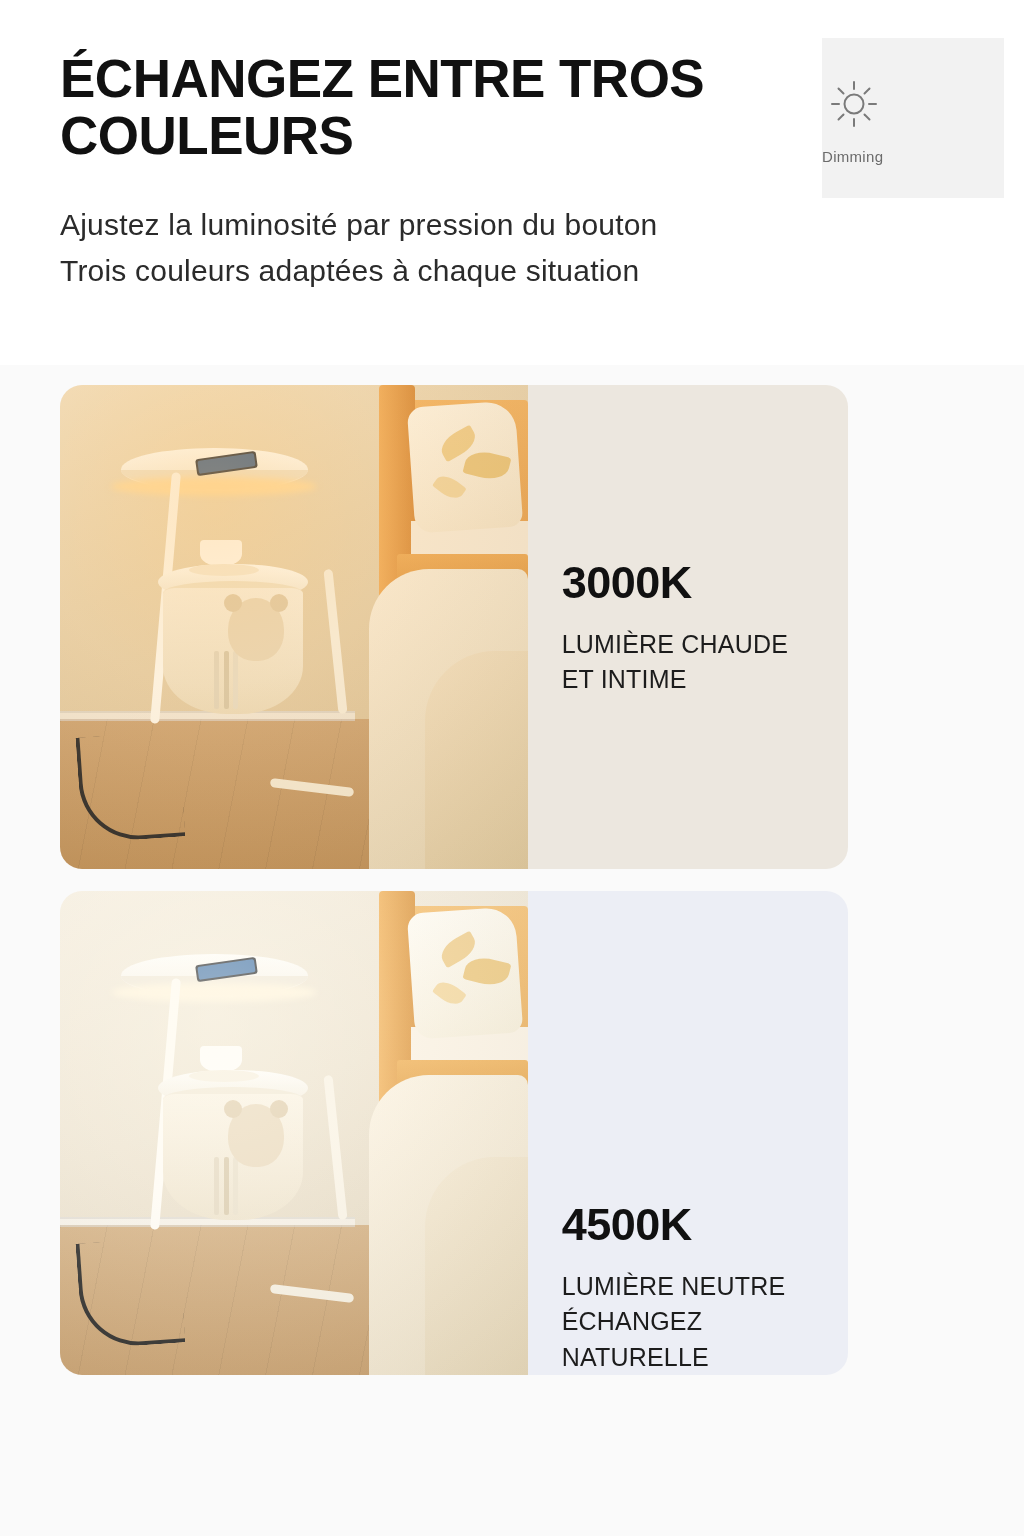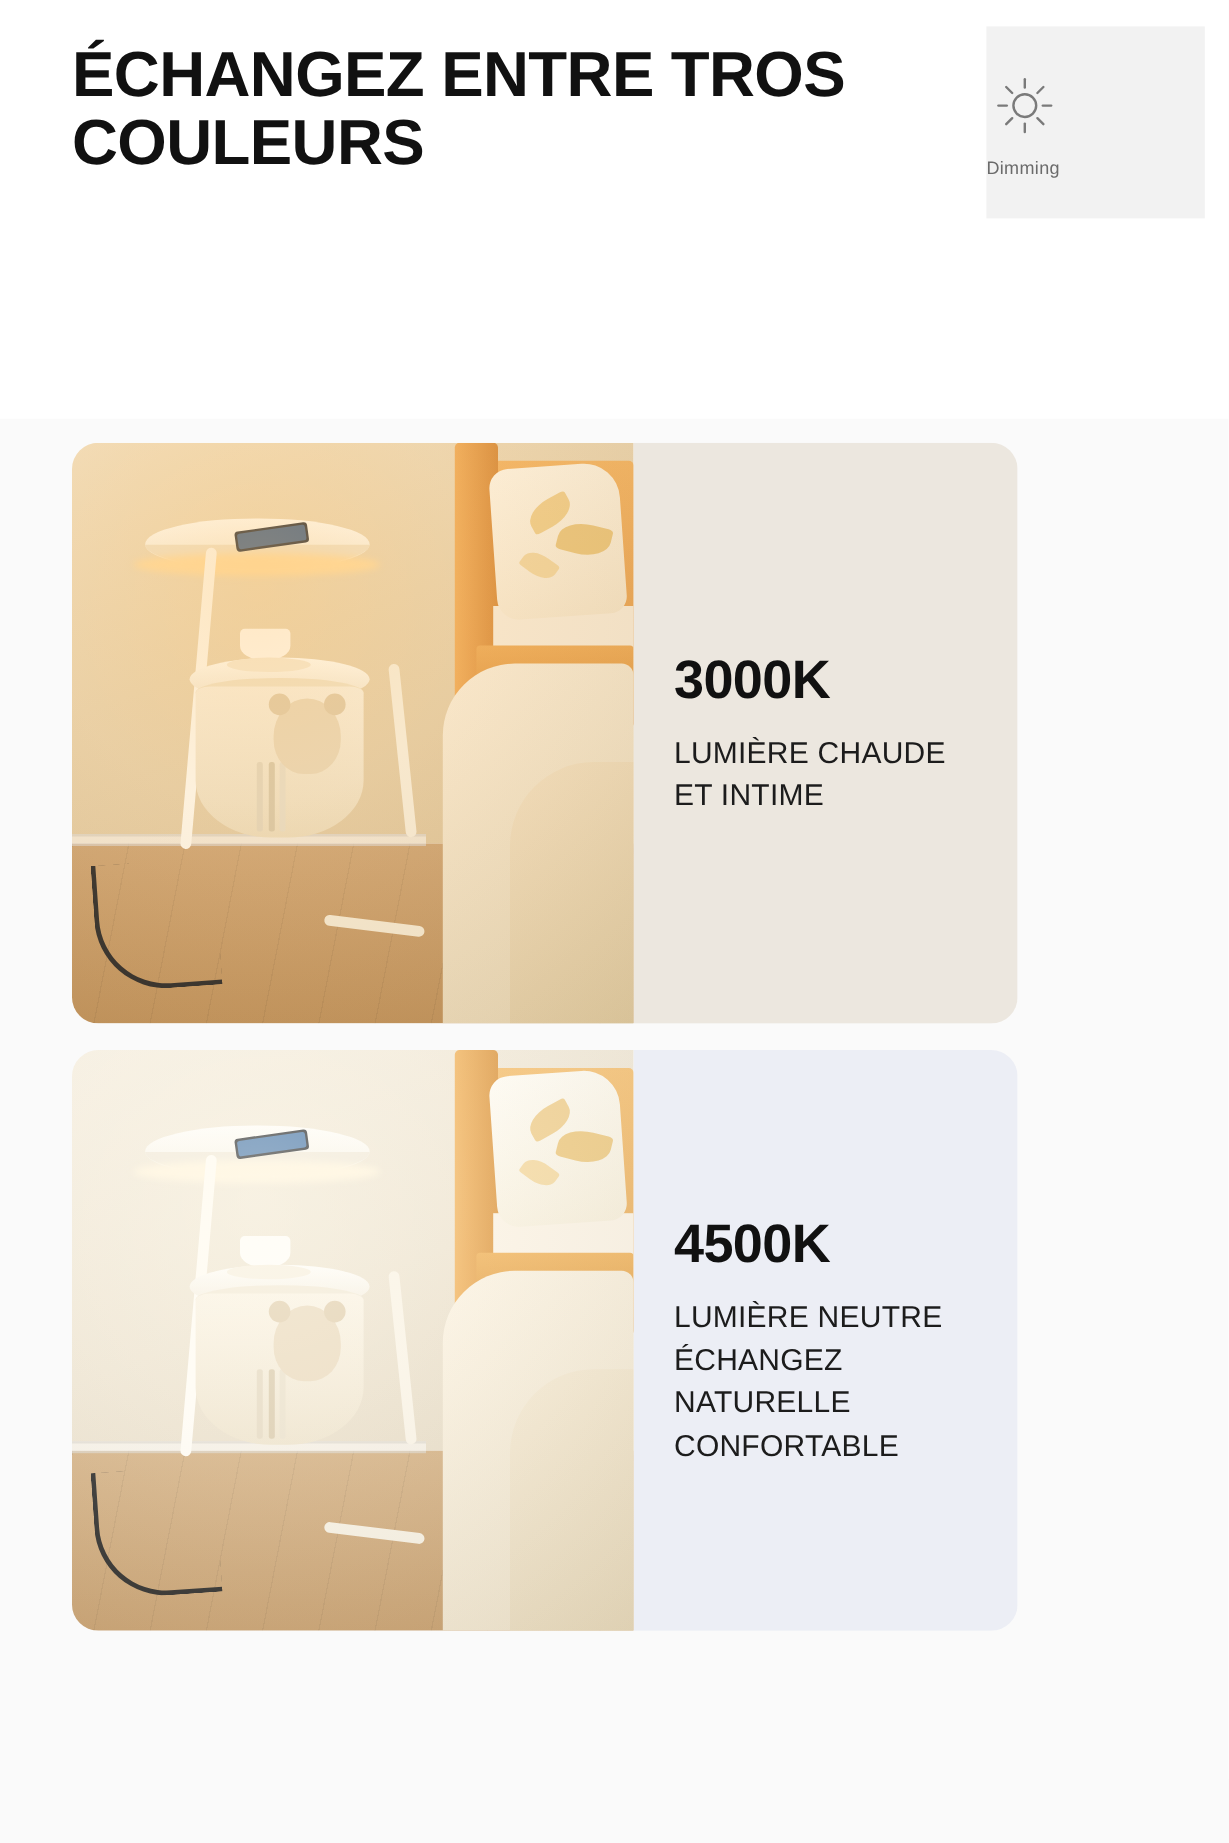--- a/index.html
+++ b/index.html
@@ -17,20 +17,21 @@
     background: #fafafa;
   }
 
   
   .header {
     position: relative;
     width: 1024px;
     height: 349px;
     background: #ffffff;
     padding: 34px 60px 0 60px;
+    margin-top: 16px;
   }
   .title {
     font-size: 53px;
     font-weight: bold;
     letter-spacing: -0.5px;
     line-height: 1.08;
     color: #111111;
     max-width: 830px;
   }
   .subtitle-block {
@@ -250,20 +251,24 @@
     pointer-events: none;
   }
 </style>
 </head>
 <body>
 
 <div class="page">
 
   <div class="header">
     <h1 class="title">ÉCHANGEZ ENTRE TROS COULEURS</h1>
+    <div class="subtitle-block">
+      <div class="subtitle">Ajustez la luminosité  par pression du bouton</div>
+      <div class="subtitle">Trois couleurs adaptées à chaque situation</div>
+    </div>
 
     <div class="dimming-badge">
       <span class="sun-wrap">
         <svg width="56" height="56" viewBox="0 0 56 56" aria-hidden="true">
           <circle cx="28" cy="28" r="9.5" fill="none" stroke="#7a7a7a" stroke-width="2"></circle>
           <g stroke="#7a7a7a" stroke-width="2" stroke-linecap="round">
             <line x1="28" y1="6" x2="28" y2="13"></line>
             <line x1="28" y1="43" x2="28" y2="50"></line>
             <line x1="6" y1="28" x2="13" y2="28"></line>
             <line x1="43" y1="28" x2="50" y2="28"></line>
@@ -380,22 +385,21 @@
             <span class="bear-ear" style="right:-4px;top:-4px;background:#e3d3b7;"></span>
           </div>
 
           <div class="phone">
             <span class="phone-screen" style="background:#4a7ab0;"></span>
           </div>
           <div class="cord"></div>
           <div class="warm-overlay" style="background:radial-gradient(circle at 33% 26%, rgba(255,250,235,0.45) 0%, rgba(255,247,230,0.15) 38%, rgba(110,95,60,0.08) 100%);"></div>
         </div>
       </div>
-      <div class="card-info" style="background:#eceef5;">
+      <div class="card-info" style="background:#eceef5;justify-content:flex-end;">
         <div class="kelvin">4500K</div>
         <div class="desc-line">LUMIÈRE NEUTRE</div>
         <div class="desc-line">ÉCHANGEZ NATURELLE</div>
-        <div class="desc-line">CONFORTABLE</div>
       </div>
     </div>
 
   </div>
 </div>
 
 </body></html>

